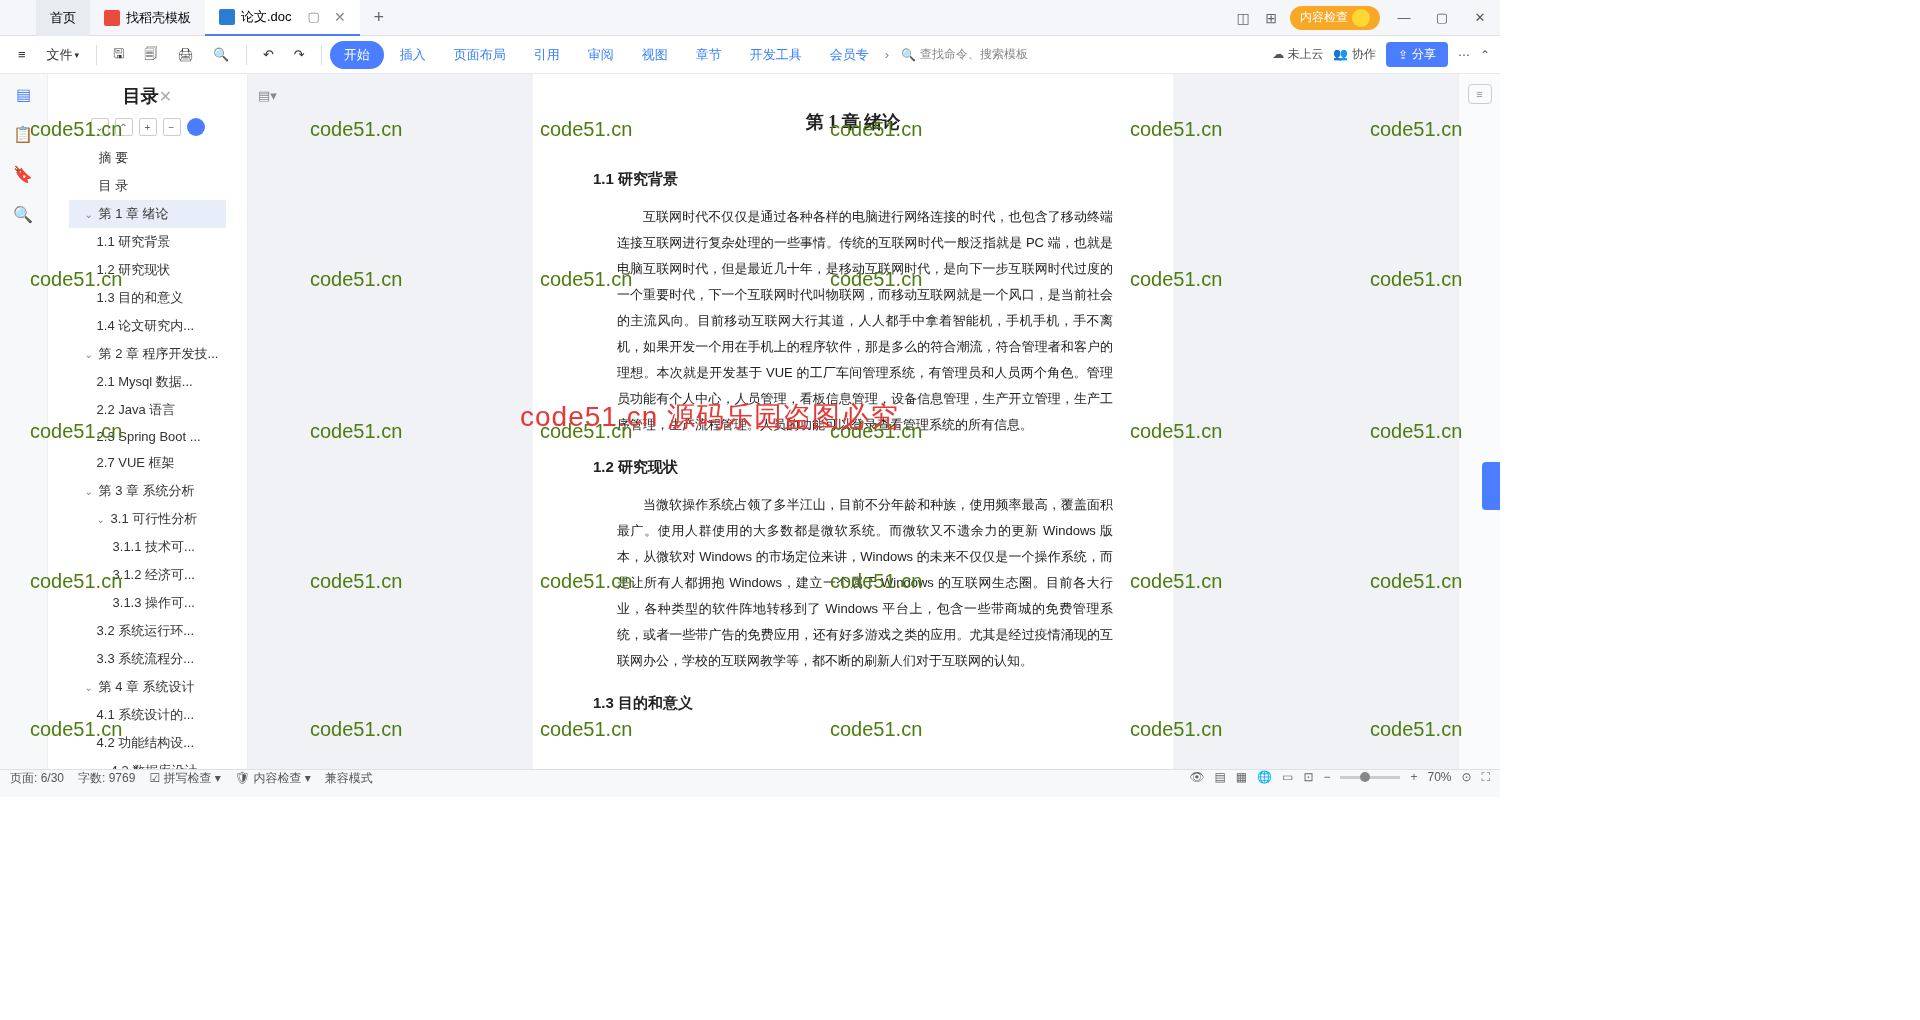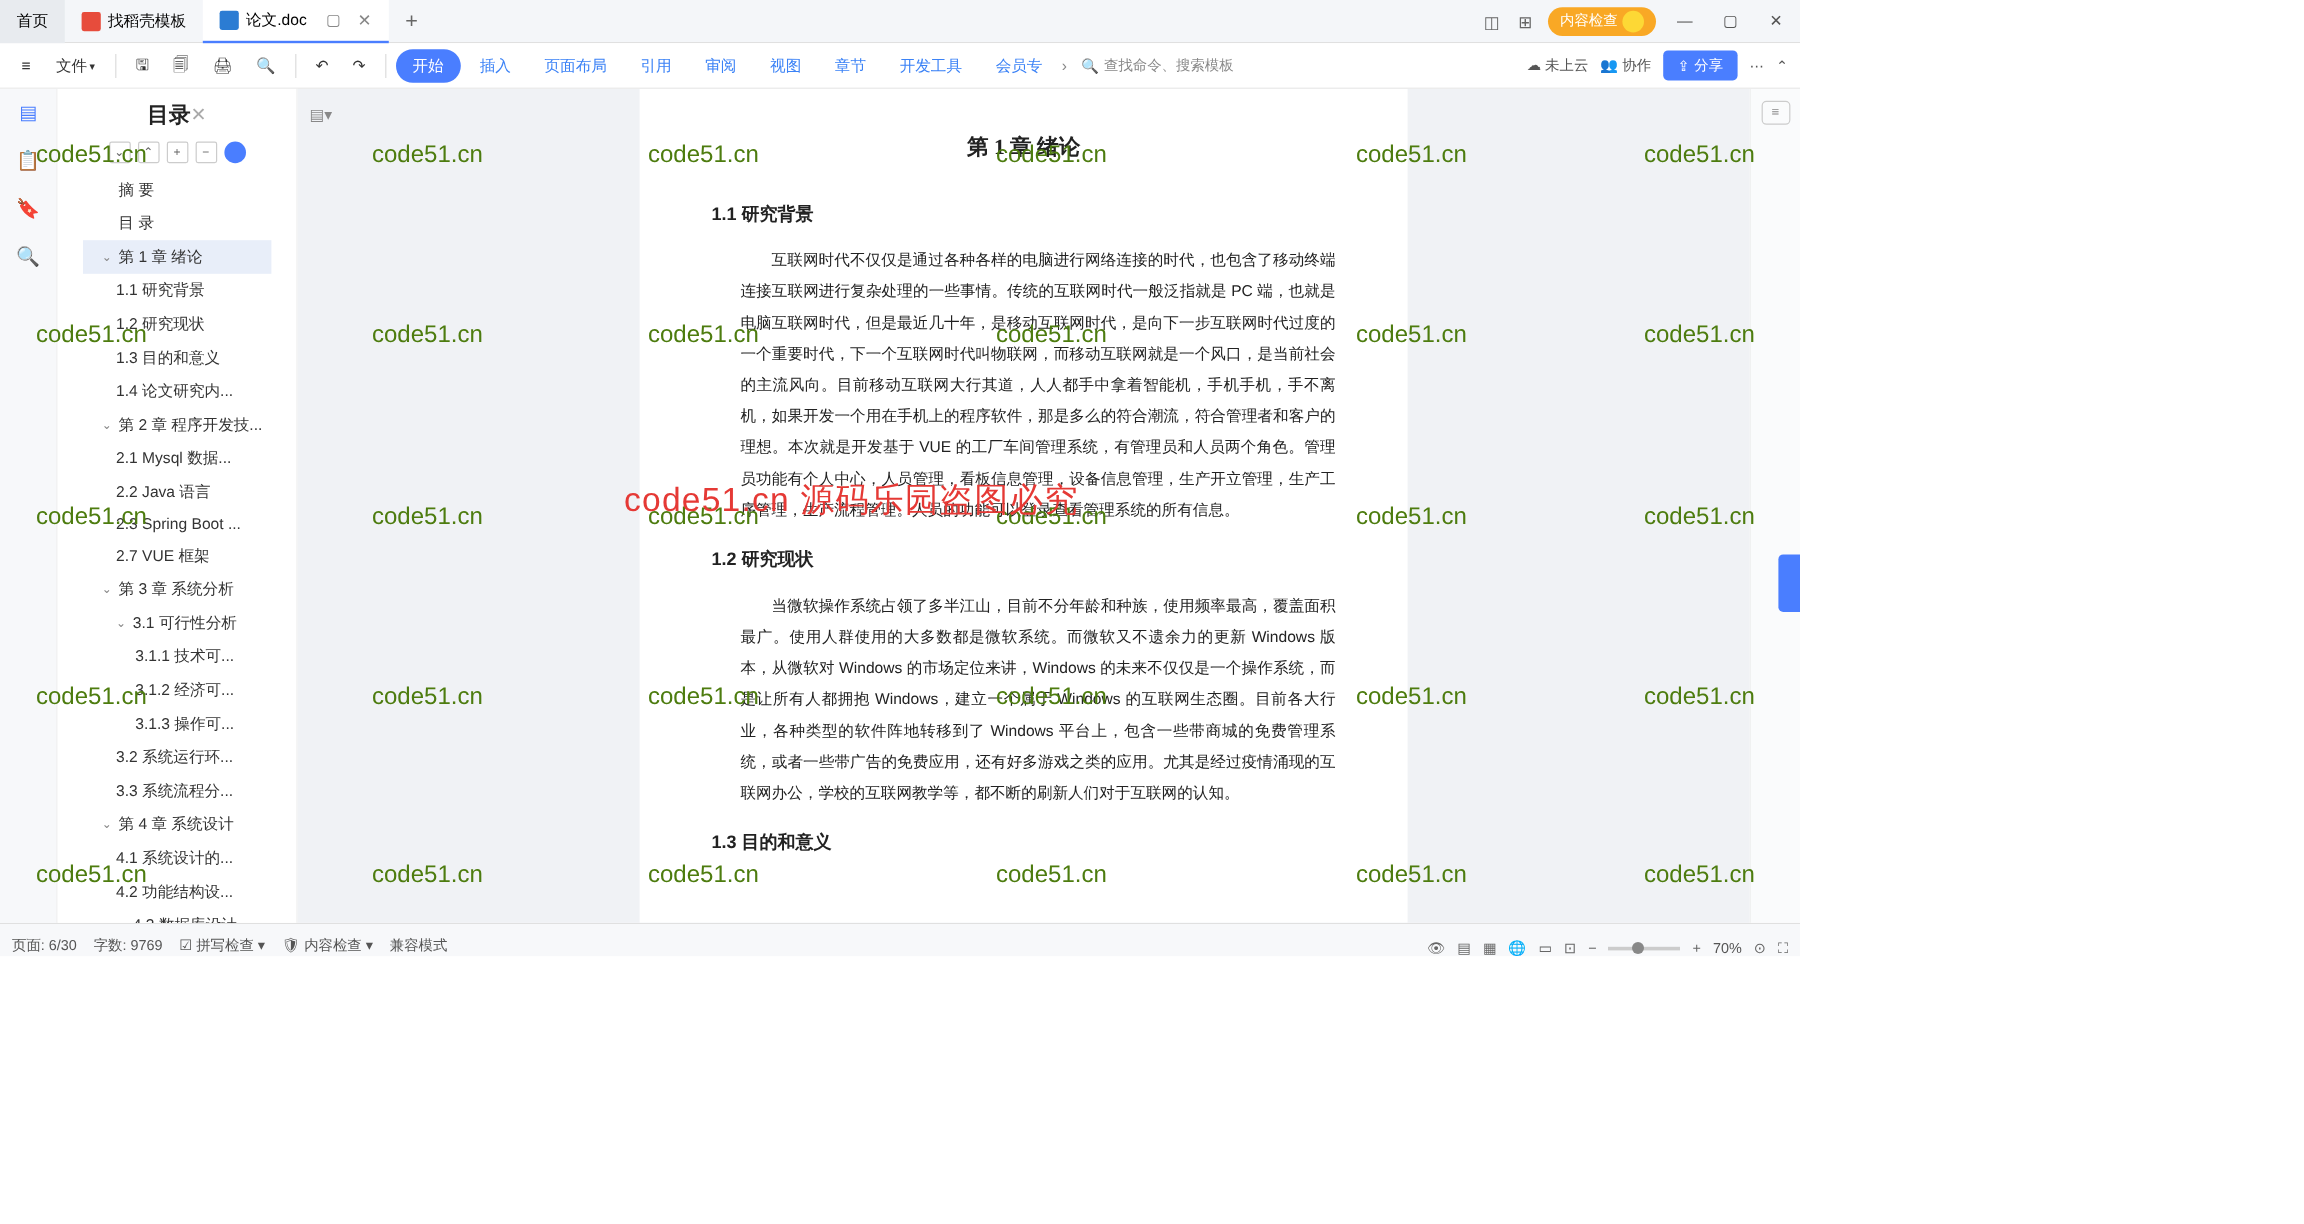--- a/index.html
+++ b/index.html
@@ -1,19 +1,19 @@
 <!DOCTYPE html>
 <html><head>
 <meta charset="utf-8">
 <style>
 * { margin: 0; padding: 0; box-sizing: border-box; font-family: "Microsoft YaHei", sans-serif; }
 body { width: 1500px; height: 797px; background: #fff; overflow: hidden; position: relative; }
 .titlebar { height: 36px; background: #f4f6f9; display: flex; align-items: center; border-bottom: 1px solid #e0e0e0; }
 .tab { height: 36px; padding: 0 14px; display: flex; align-items: center; font-size: 13px; gap: 6px; cursor: pointer; }
-.tab.home { background: #e8ebef; }
+.tab.home { background: #e8ebef; margin-left: 36px; }
 .tab.active { background: #fff; border-bottom: 2px solid #4a7eff; }
 .tab-icon { width: 16px; height: 16px; display: inline-block; }
 .tab-icon.red { background: #e74c3c; border-radius: 2px; }
 .tab-icon.blue { background: #2b7cd3; border-radius: 2px; }
 .tab-close { margin-left: 8px; color: #888; font-size: 14px; }
 .tab-add { padding: 0 14px; color: #666; font-size: 18px; cursor: pointer; }
 .titlebar-right { margin-left: auto; display: flex; align-items: center; gap: 10px; padding-right: 6px; }
 .tr-icon { width: 18px; height: 18px; color: #666; cursor: pointer; display:flex;align-items:center;justify-content:center;font-size:14px; }
 .login-btn { background: #f9a825; color: #fff; border-radius: 14px; padding: 3px 10px; font-size: 12px; display: flex; align-items: center; gap: 4px; }
 .login-avatar { width: 18px; height: 18px; background: #fdd835; border-radius: 50%; }
@@ -44,21 +44,21 @@
 .outline-item.l2 { padding-left: 44px; }
 .chev { font-size: 10px; color: #888; width:10px; }
 .doc-area { flex: 1; background: #f0f2f5; position: relative; overflow: hidden; display:flex;justify-content:center; }
 .doc-page-icon { position:absolute; left:10px; top:14px; color:#888; font-size:13px; }
 .page { width: 640px; background: #fff; margin-top: 0; padding: 30px 60px; font-size: 13px; line-height: 2; color: #222; font-family: "SimSun", serif; text-align: justify; }
 .page h1 { text-align: center; font-size: 18px; font-weight: bold; margin-bottom: 24px; font-family:"SimSun",serif; }
 .page h2 { font-size: 15px; font-weight: bold; margin: 14px 0 10px; font-family:"SimHei",sans-serif; }
 .page p { text-indent: 2em; margin-bottom: 4px; margin-left: 24px; }
 .right-panel { width: 42px; background: #fafbfc; border-left: 1px solid #eee; padding-top:10px; }
 .right-panel .box { width:24px;height:20px;border:1px solid #ccc;border-radius:4px;margin:0 auto;cursor:pointer;display:flex;align-items:center;justify-content:center;font-size:11px;color:#888; }
-.statusbar { height: 28px; background: #f7f8fa; border-top: 1px solid #e0e0e0; display: flex; align-items: flex-end; padding: 0 10px; font-size: 12px; color: #555; gap: 14px; }
+.statusbar { height: 28px; background: #f7f8fa; border-top: 1px solid #e0e0e0; display: flex; align-items: flex-start; padding: 0 10px; font-size: 12px; color: #555; gap: 14px; }
 .statusbar-right { margin-left: auto; display: flex; align-items: center; gap: 10px; }
 .sb-icon { cursor:pointer; color:#666; }
 .feedback-tab { position:absolute; right:0; top:58%; width:18px; height:48px; background:#4a7eff; border-radius:4px 0 0 4px; }
 .watermark { position: absolute; color: #4d7c0f; font-size: 20px; font-family: Arial; pointer-events: none; z-index: 50; }
 .watermark-red { color: #e53935; font-size: 28px; font-weight: 500; letter-spacing:1px; }
 </style>
 </head>
 <body>
 
 <div class="titlebar">

